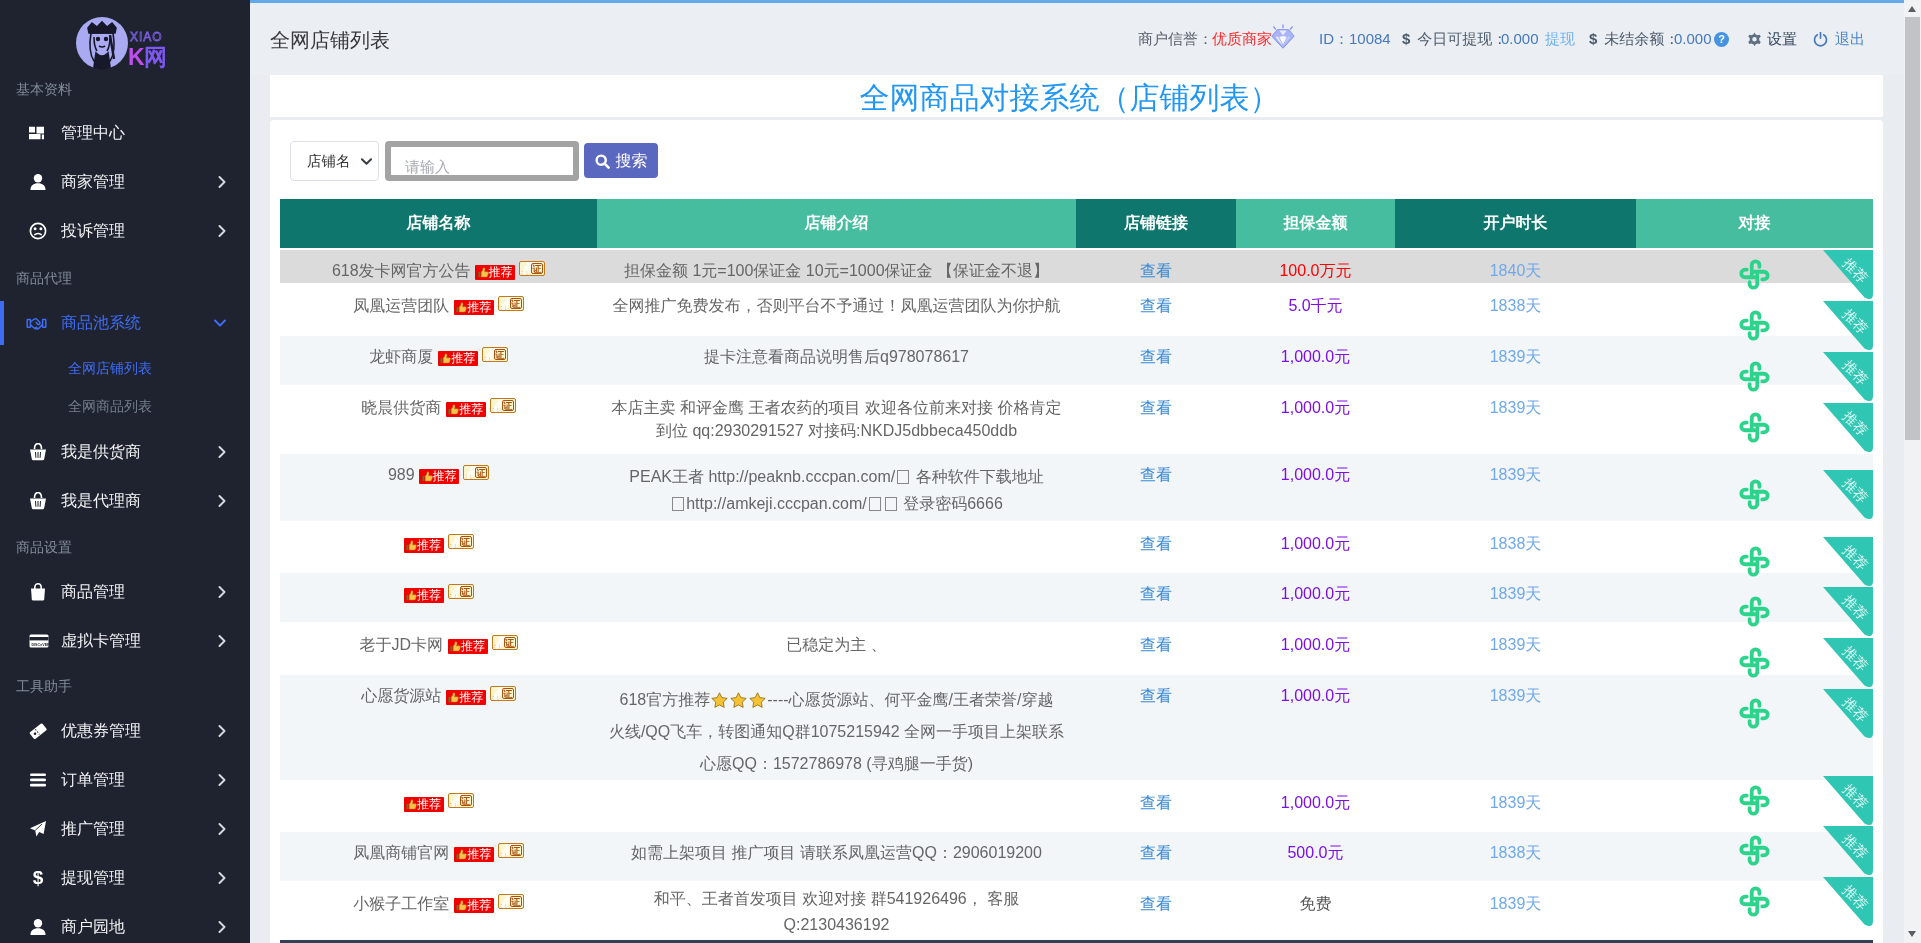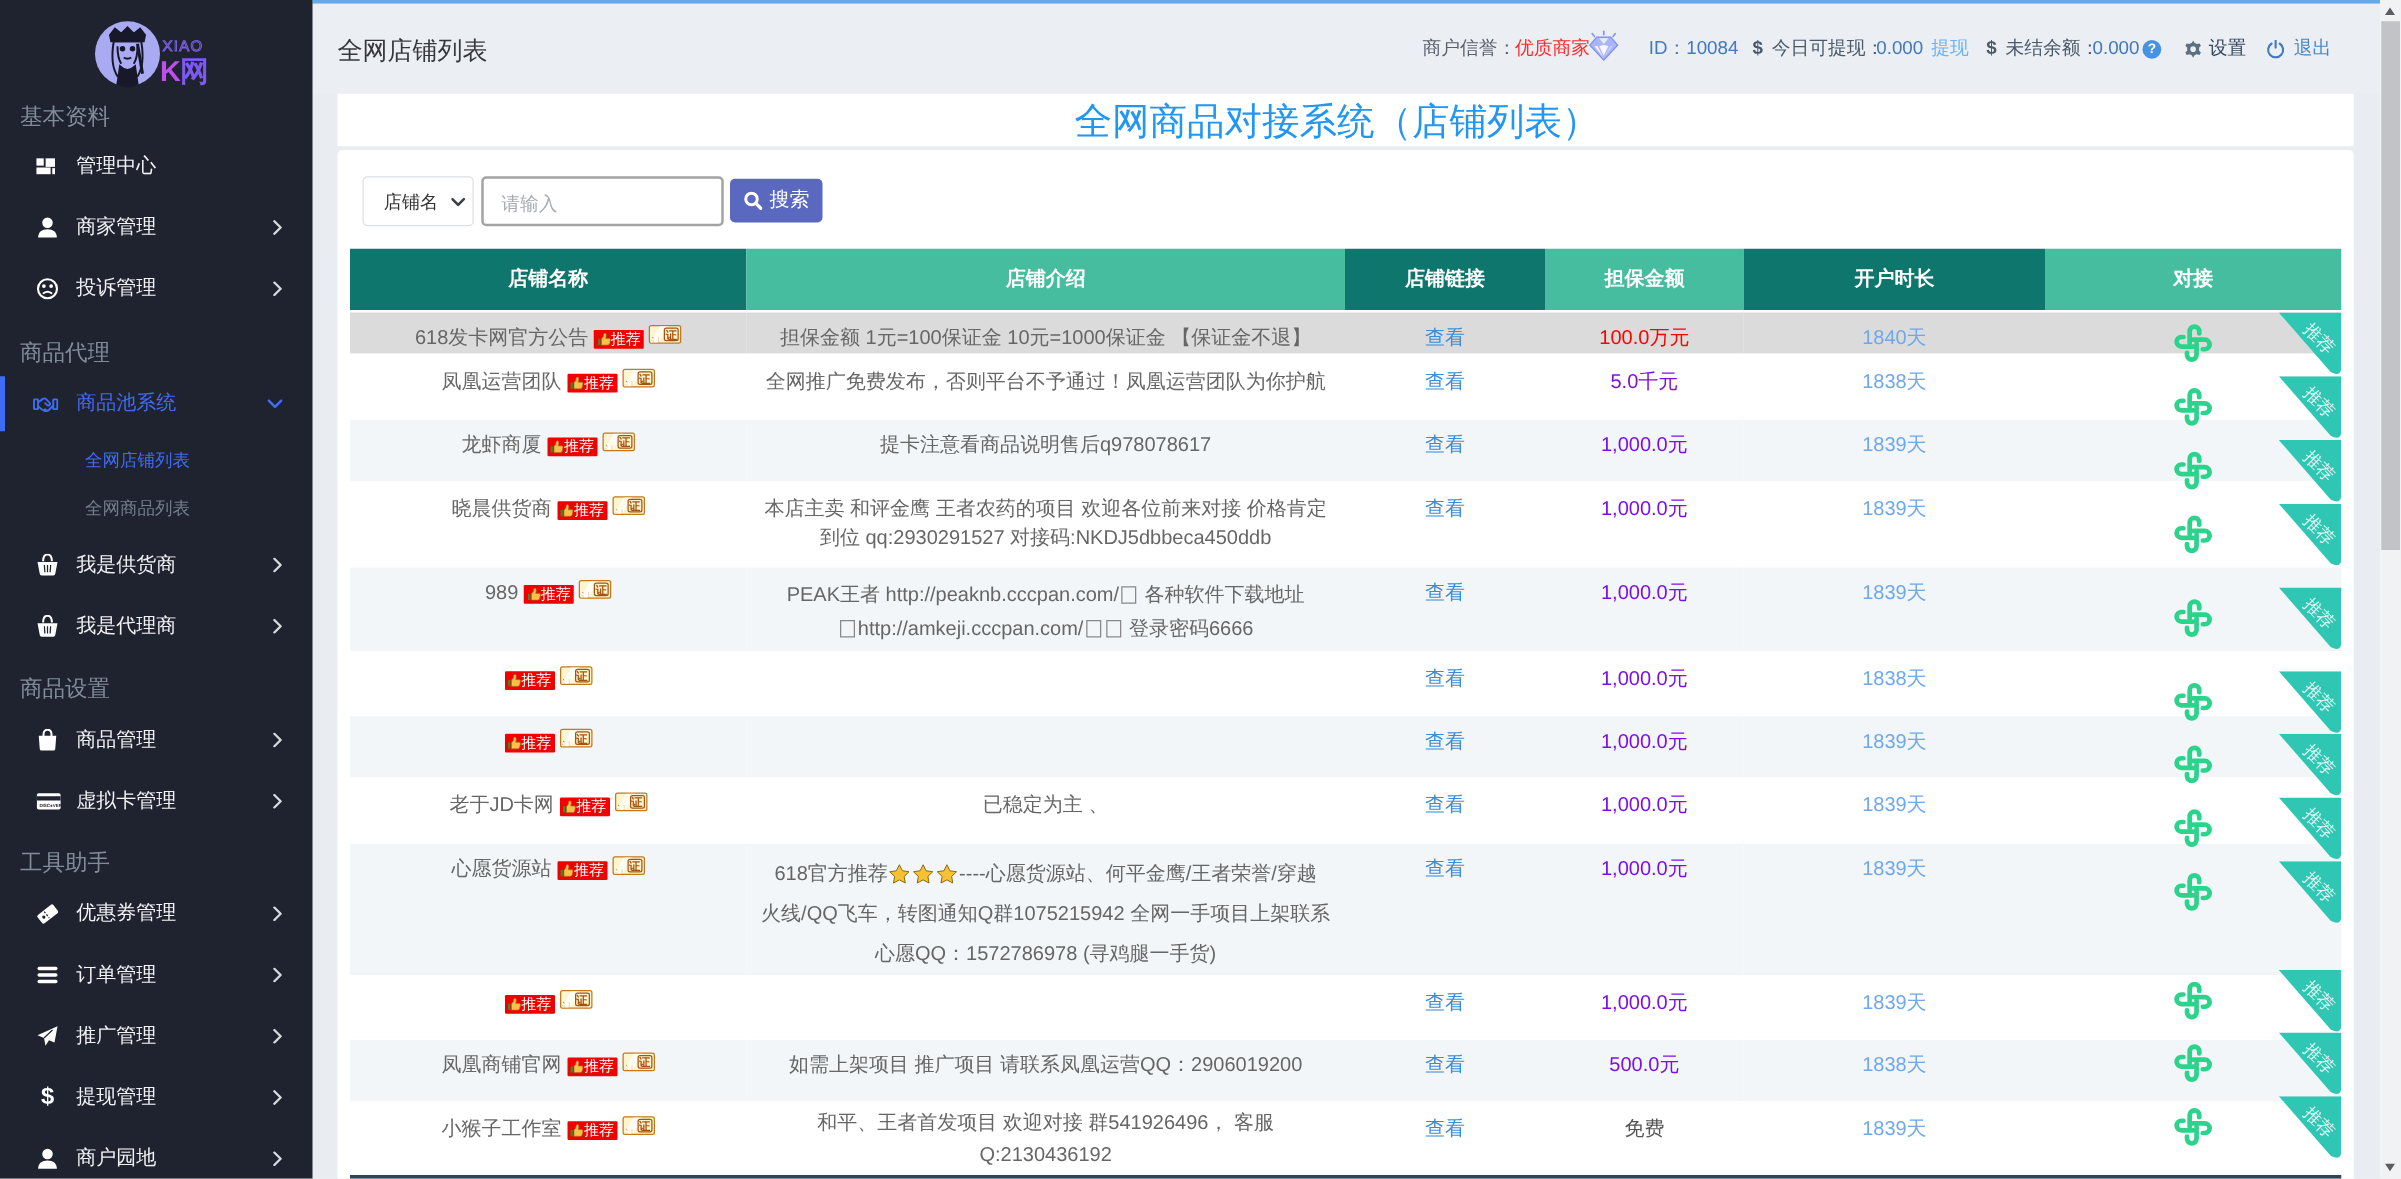--- a/index.html
+++ b/index.html
@@ -1,41 +1,41 @@
 <!DOCTYPE html>
 <html lang="zh"><head>
 <meta charset="utf-8">
 <style>
 *{margin:0;padding:0;box-sizing:border-box;}
 html,body{width:1921px;height:943px;overflow:hidden;}
 body{font-family:"Liberation Sans",sans-serif;position:relative;background:#e9ecf1;}
 
 #side{position:absolute;left:0;top:0;width:250px;height:943px;background:#1f2330;z-index:5;}
 .mrow{position:absolute;left:0;width:250px;height:49px;}
-.mlabel{position:absolute;left:16px;font-size:18px;color:#838b99;}
+.mlabel{position:absolute;left:16px;font-size:14px;color:#838b99;}
 .mtext{position:absolute;left:61px;top:50%;transform:translateY(-50%);font-size:16px;color:#f2f3f5;}
 .micon{position:absolute;left:29px;top:50%;transform:translateY(-50%);width:18px;height:18px;}
 .marr{position:absolute;right:24px;top:50%;transform:translateY(-50%);width:8px;height:12px;}
 .sub{position:absolute;left:68px;font-size:14px;color:#757e8c;}
 .actblue{color:#3e6cf4 !important;}
 #actbar{position:absolute;left:0;top:301px;width:4px;height:44px;background:#3e6cf4;}
 
 #bluestrip{position:absolute;left:250px;top:0;width:1654px;height:3px;background:#64a9ea;}
 #topbar{position:absolute;left:250px;top:3px;width:1654px;height:72px;background:#ebeef3;}
 #ttitle{position:absolute;left:20px;top:24px;font-size:20px;color:#36373c;}
 .tb{position:absolute;top:0;height:72px;line-height:72px;font-size:15px;white-space:nowrap;}
 
 #main{position:absolute;left:250px;top:75px;width:1654px;height:868px;background:#e9ecf1;}
 #card1{position:absolute;left:20px;top:0;width:1613px;height:42px;background:#fff;}
 #card1 h1{font-size:30px;color:#2196f3;font-weight:400;text-align:center;line-height:45px;text-indent:-14px;}
 #card2{position:absolute;left:20px;top:45px;width:1613px;height:823px;background:#fff;border-radius:4px 4px 0 0;}
 
 #selbox{position:absolute;left:20px;top:21px;width:89px;height:40px;border:1px solid #dcdfe6;border-radius:4px;background:#fff;}
 #selbox span{position:absolute;left:16px;top:10px;font-size:14.5px;color:#333;}
-#inpbox{position:absolute;left:115px;top:21px;width:194px;height:40px;border:2px solid #a3a3a3;border-radius:4px;background:#fff;}
+#inpbox{position:absolute;left:115px;top:21px;width:194px;height:40px;border:6px solid #a3a3a3;border-radius:4px;background:#fff;}
 #inpbox span{position:absolute;left:14px;top:11px;font-size:15px;color:#a8abb2;}
 #sbtn{position:absolute;left:314px;top:23px;width:74px;height:35px;background:#5b68c0;border-radius:4px;color:#fff;font-size:16px;text-align:center;line-height:35px;}
 
 #tblwrap{position:absolute;left:10px;top:79px;width:1593px;}
 table{border-collapse:separate;border-spacing:0;table-layout:fixed;width:1593px;font-size:16px;}
 th{font-size:16px;font-weight:700;color:#fff;height:49px;padding:0;}
 .hd{background:#0f766e;}
 .hg{background:#45bd9e;}
 td{vertical-align:top;padding:9px 8px 0;line-height:23px;text-align:center;color:#666;border-top:2px solid #fff;overflow:hidden;}
 tr.wr td{background:#fff;}

